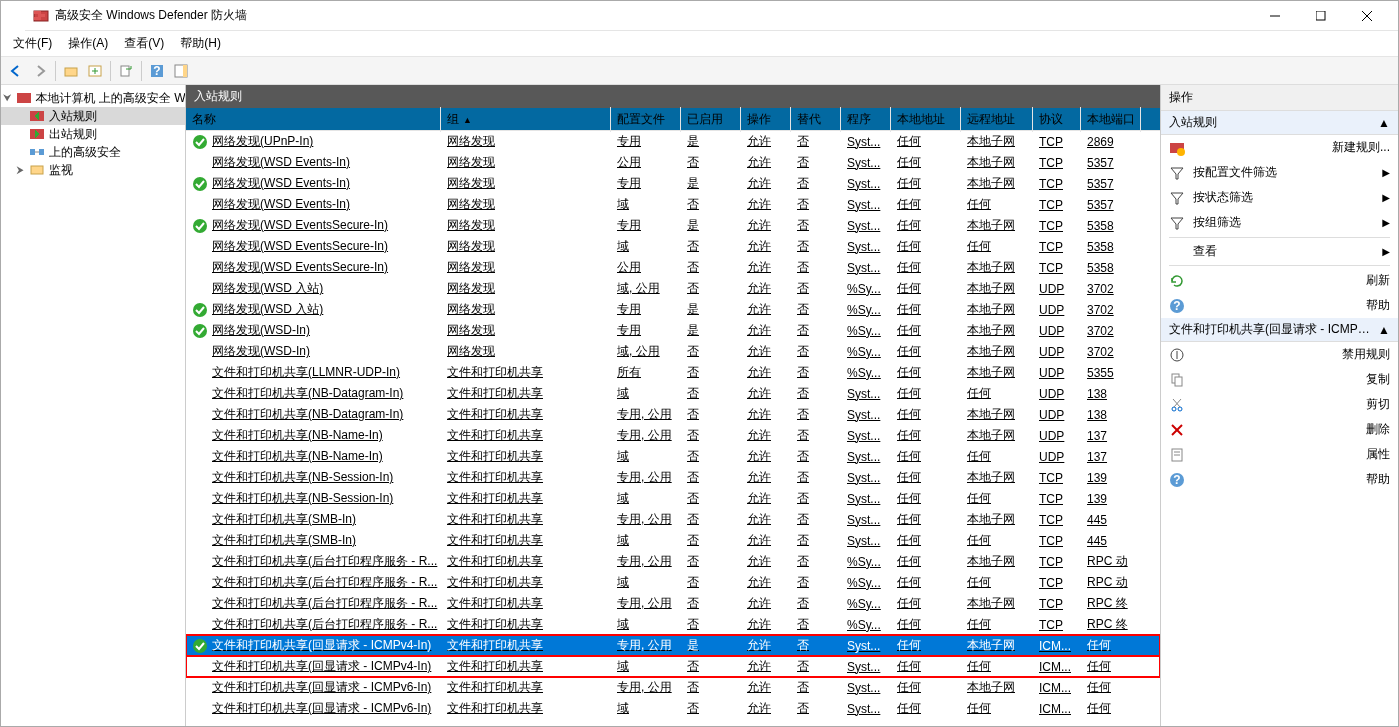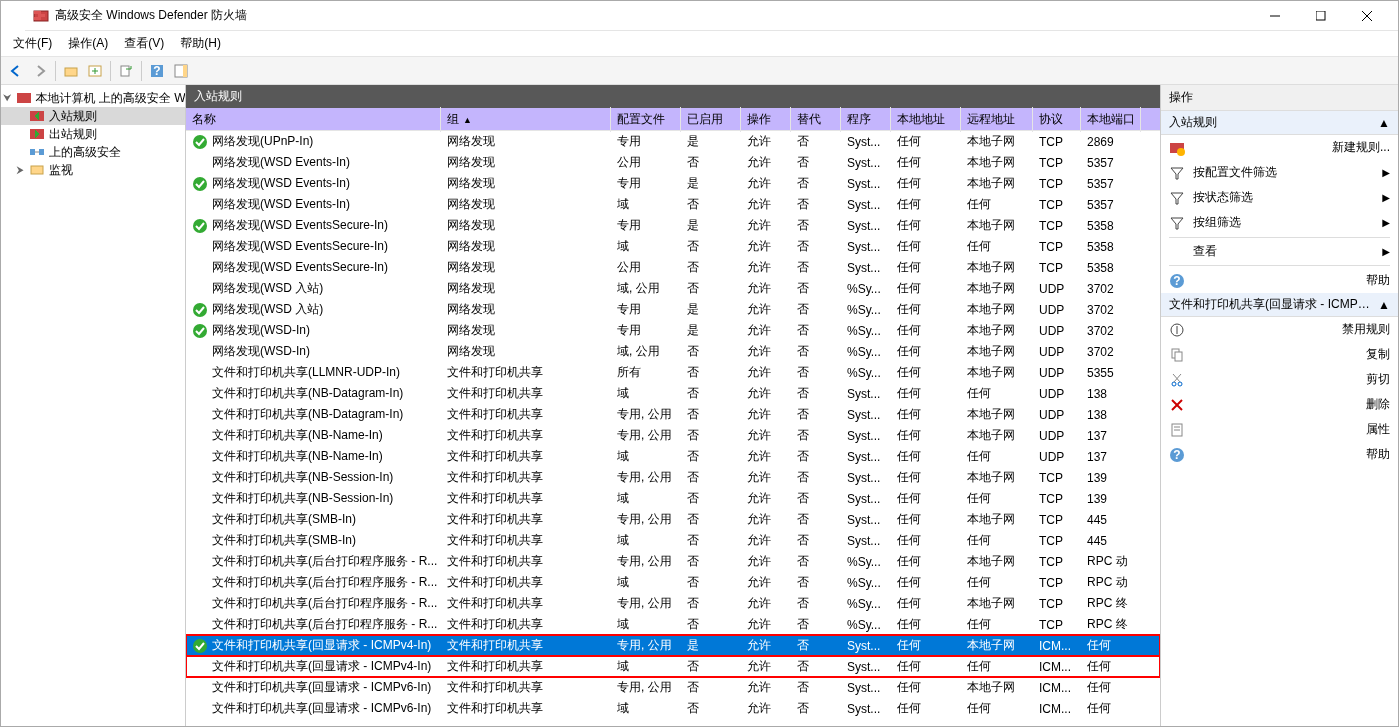--- a/index.html
+++ b/index.html
@@ -18,35 +18,35 @@
 .content { flex: 1; display: flex; overflow: hidden; }
 .tree { width: 185px; border-right: 1px solid #ccc; padding: 4px 0; overflow: hidden; }
 .tree-item { height: 18px; display: flex; align-items: center; padding-left: 2px; gap: 4px; white-space: nowrap; }
 .tree-item.l1 { padding-left: 14px; }
 .tree-item.l1b { padding-left: 28px; }
 .tree-item.sel { background: #d9d9d9; }
 .tree-icon { width: 16px; height: 16px; flex-shrink: 0; }
 .expand { width: 10px; height: 10px; display: flex; align-items: center; justify-content: center; font-size: 10px; color: #666; }
 .main { flex: 1; display: flex; flex-direction: column; overflow: hidden; }
 .section-header { background: #585858; color: #fff; padding: 3px 8px; font-weight: normal; }
-.columns { display: flex; border-bottom: 1px solid #e5e5e5; background: #c4b5fd; height: 23px; align-items: center; }
+.columns { display: flex; border-bottom: 1px solid #e5e5e5; background: #0369a1; height: 23px; align-items: center; }
 .col { padding: 4px 6px; border-right: 1px solid #e5e5e5; white-space: nowrap; overflow: hidden; }
 .col.name { width: 255px; display:flex; align-items:center; gap:6px;}
 .col.group { width: 170px; }
 .col.profile { width: 70px; }
 .col.enabled { width: 60px; }
 .col.action { width: 50px; }
 .col.override { width: 50px; }
 .col.program { width: 50px; }
 .col.laddr { width: 70px; }
 .col.raddr { width: 72px; }
 .col.proto { width: 48px; }
 .col.lport { width: 60px; }
 .sort-ind { font-size: 9px; padding-left: 4px; }
-.rows { flex: 1; overflow-y: scroll; overflow-x: hidden; }
+.rows { flex: 1; overflow-y: scroll; overflow-x: hidden; text-decoration: underline; }
 .row { display: flex; height: 21px; align-items: center; }
 .row .col { border-right: none; padding: 2px 6px; }
 .row .col.name { padding-left: 6px; display: flex; align-items: center; gap: 4px; }
 .rule-icon { width: 16px; height: 16px; flex-shrink: 0; }
 .row.selected { background: #0078d7; color: #fff; }
 .row.highlighted { outline: 2px solid #f00; outline-offset: -1px; position: relative; z-index: 1; align-items: center; }
 .row.highlighted.selected { outline: 2px solid #f00; }
 .actions { width: 238px; border-left: 1px solid #ccc; display: flex; flex-direction: column; background: #fff; }
 .actions-header { background: #f0f0f0; padding: 4px 8px; border-bottom: 1px solid #ddd; font-weight: normal; }
 .actions-section { background: #eaf1fb; padding: 3px 8px; border-bottom: 1px solid #ddd; display:flex; align-items:center; gap:6px;}
@@ -704,20 +704,27 @@
         <span class="action-arrow">▶</span>
       </div>
       <div class="action-sep"></div>
       <div class="action-sub">
         <span>查看</span>
         <span class="action-arrow">▶</span>
       </div>
       <div class="action-sep"></div>
       <div class="action-item">
         <svg class="action-icon" viewBox="0 0 16 16">
+            <path d="M3 8 A5 5 0 1 1 5 12" fill="none" stroke="#393" stroke-width="1.5"></path>
+            <path d="M3 5 L3 9 L7 9" fill="none" stroke="#393" stroke-width="1.5"></path>
+          </svg>
+        <span>刷新</span>
+      </div>
+      <div class="action-item">
+        <svg class="action-icon" viewBox="0 0 16 16">
             <circle cx="8" cy="8" r="7" fill="#5b9bd5"></circle>
             <text x="8" y="12" text-anchor="middle" fill="#fff" font-size="11" font-weight="bold">?</text>
           </svg>
         <span>帮助</span>
       </div>
       <div class="actions-section">
           <span style="flex:1; overflow:hidden; text-overflow:ellipsis; white-space:nowrap">文件和打印机共享(回显请求 - ICMPv...</span>
           <span class="arrow">▲</span>
         </div>
       <div class="action-item">

